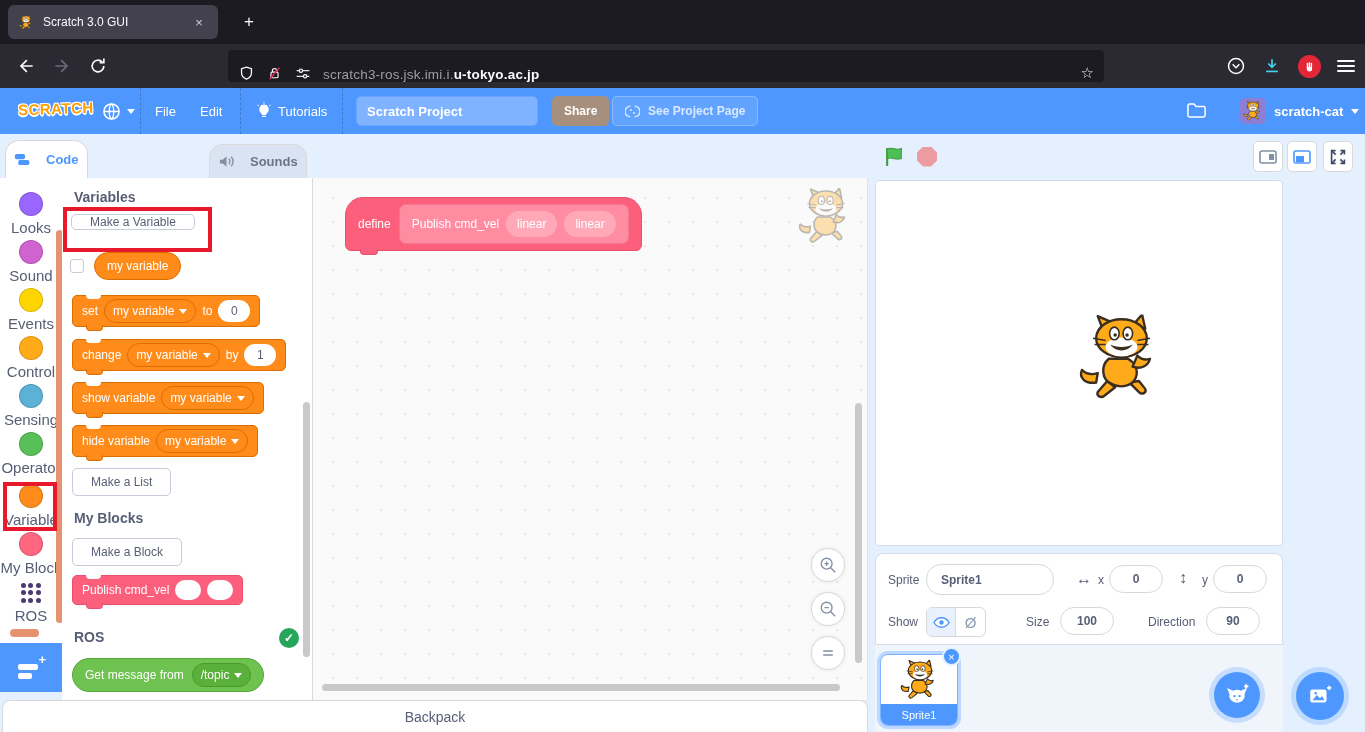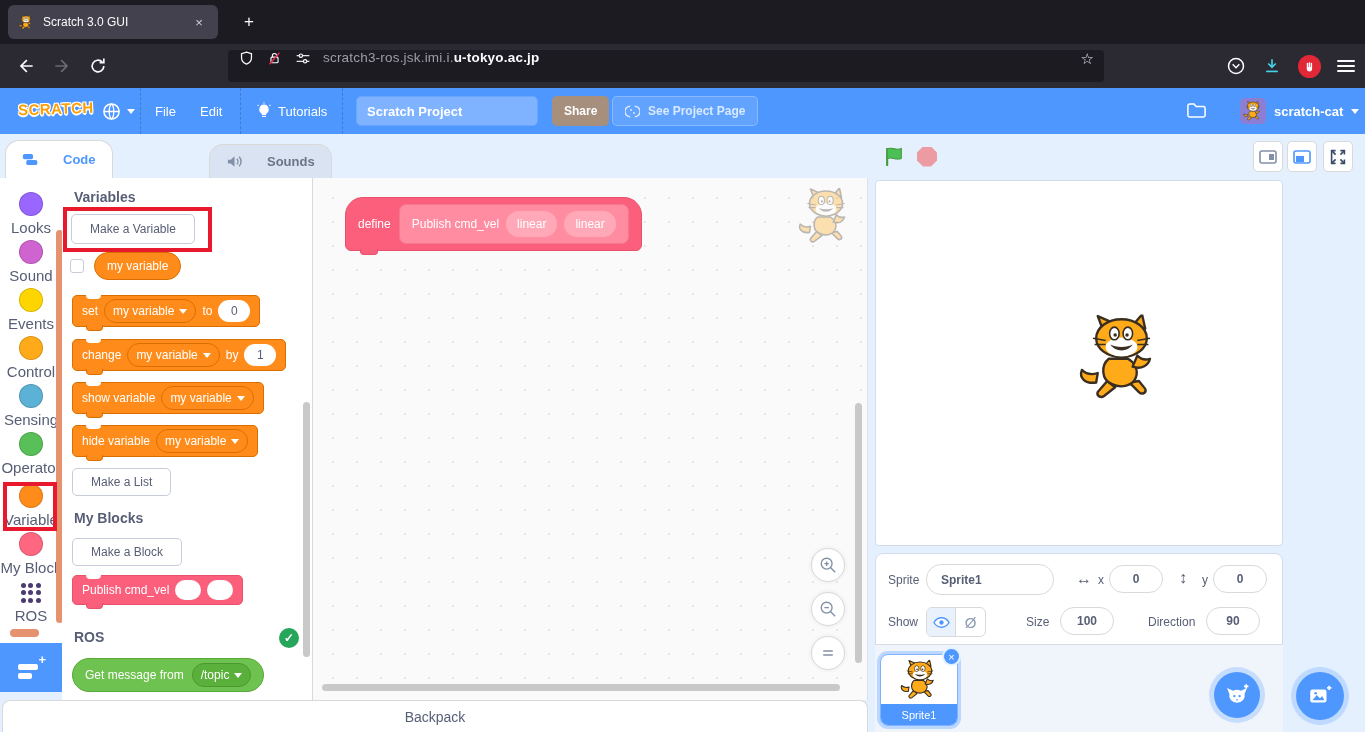--- a/index.html
+++ b/index.html
@@ -13,21 +13,21 @@
           display:flex; align-items:center; gap:9px; padding:0 10px; color:#FBFBFE; font-size:12px; }
   .btab-title { flex:1; white-space:nowrap; overflow:hidden; }
   .btab-close { color:#CFCFD8; font-size:13px; width:18px; height:18px; display:flex; align-items:center; justify-content:center; border-radius:3px; }
   .btab-close::before { content:"×"; }
   .newtab { position:absolute; left:236px; top:9px; width:26px; height:26px; color:#FBFBFE; font-size:17px;
             display:flex; align-items:center; justify-content:center; border-radius:4px; }
   .newtab::before { content:"+"; }
   .toolbar { position:absolute; left:0; top:44px; width:1365px; height:44px; background:#2B2A33; }
   .navbtn { position:absolute; top:12px; width:20px; height:20px; }
   .urlbar { position:absolute; left:228px; top:6px; width:876px; height:32px; background:#1C1B22; border-radius:4px;
-            display:flex; align-items:flex-start; gap:11px; padding:0 10px; }
+            display:flex; align-items:flex-end; gap:11px; padding:0 10px; }
   .urltext { font-size:13.5px; color:#9D9DA8; letter-spacing:.2px; }
   .urltext b { color:#FBFBFE; font-weight:600; }
   .star { margin-left:auto; color:#E4E4EC; font-size:15px; }
   .star::before { content:"☆"; }
   .chromeicons { position:absolute; right:10px; top:0; height:44px; display:flex; align-items:center; gap:16px; }
   .burger { width:18px; height:12px; display:flex; flex-direction:column; justify-content:space-between; }
   .burger i { display:block; height:2px; background:#FBFBFE; border-radius:1px; }
   .handbadge { width:23px; height:23px; border-radius:50%; background:#E22837; display:flex; align-items:center; justify-content:center; }
 
   
@@ -43,21 +43,21 @@
   .project-input::placeholder { color:#fff; }
   .share-btn { position:absolute; left:552px; top:8px; height:30px; padding:0 12px; background:#A78F7D; border-radius:5px;
                display:flex; align-items:center; color:#fff; font-size:12px; font-weight:700; }
   .spp-btn { position:absolute; left:612px; top:8px; height:30px; padding:0 12px; background:#61A3FF; border:1px solid rgba(255,255,255,.25);
              border-radius:5px; display:flex; align-items:center; gap:8px; color:#D9E9FF; font-size:12px; font-weight:700; }
   .account { position:absolute; left:1240px; top:10px; display:flex; align-items:center; gap:8px; }
   .avatar { width:26px; height:26px; border-radius:5px; background:#8B7ED4; display:flex; align-items:center; justify-content:center; overflow:hidden; }
   .uname { font-size:13px; font-weight:700; color:#fff; }
 
   
-  .etab { position:absolute; top:144px; height:34px; display:flex; align-items:center; gap:24px; padding:0 16px;
+  .etab { position:absolute; top:144px; height:34px; display:flex; align-items:center; gap:15px; padding:0 8px;
           border:1px solid #D9D9D9; border-bottom:none; border-radius:14px 14px 0 0; font-size:13px; font-weight:700; }
   .etab.active { top:140px; height:38px; background:#fff; color:#4D97FF; z-index:3; }
   .etab.idle { background:#D9E3F2; color:#6B7588; z-index:2; }
   .flagstop { position:absolute; top:146px; display:flex; gap:12px; align-items:center; }
   .stopoct { width:20px; height:20px; background:#EB9BA1;
              clip-path:polygon(30% 0,70% 0,100% 30%,100% 70%,70% 100%,30% 100%,0 70%,0 30%); }
   .sizebtn { position:absolute; top:141px; width:30px; height:31px; background:#fff; border:1px solid #D9D9D9; border-radius:5px;
              display:flex; align-items:center; justify-content:center; }
 
   
@@ -76,21 +76,21 @@
   .salmon-h { position:absolute; left:10px; top:673px; width:29px; height:8px; background:#E6926F; border-radius:4px; }
   .addext { position:absolute; left:0; top:687px; width:62px; height:49px; background:#4D97FF; display:flex; align-items:center; justify-content:center; }
   .addext-ic { position:relative; width:30px; height:26px; }
   .addext-ic .b1 { position:absolute; left:2px; top:9px; width:20px; height:6px; background:#fff; border-radius:2px; }
   .addext-ic .b2 { position:absolute; left:2px; top:18px; width:14px; height:6px; background:#fff; border-radius:2px; }
   .addext-ic .pl { position:absolute; right:0; top:-3px; color:#fff; font-size:13px; font-weight:700; }
   .addext-ic .pl::before { content:"+"; }
 
   
   .palhdr { position:absolute; font-size:14px; font-weight:700; color:#575E75; }
-  .palbtn { position:absolute; height:30px; background:#fff; border:1px solid #C6CCD9; border-radius:5px; color:#575E75;
+  .palbtn { position:absolute; height:16px; background:#fff; border:1px solid #C6CCD9; border-radius:5px; color:#575E75;
             font-size:12px; display:inline-flex; align-items:center; padding:0 18px; white-space:nowrap; }
   .blocktxt { font-size:12px; font-weight:500; color:#fff; white-space:nowrap; }
   .stack { position:absolute; height:32px; display:inline-flex; align-items:center; gap:6px; padding:0 9px;
            background:#FF8C1A; border:1px solid #DB6E00; border-radius:5px; }
   .stack::before { content:""; position:absolute; top:-1px; left:13px; width:15px; height:4px; background:#fff; border-radius:0 0 4px 4px; }
   .stack::after { content:""; position:absolute; bottom:-5px; left:13px; width:15px; height:5px; background:inherit;
                   border:1px solid #DB6E00; border-top:none; border-radius:0 0 4px 4px; }
   .stack.pink { background:#FB5F7C; border-color:#E8506B; }
   .stack.pink::after { border-color:#E8506B; }
   .reporter { position:absolute; height:28px; display:inline-flex; align-items:center; padding:0 12px;

